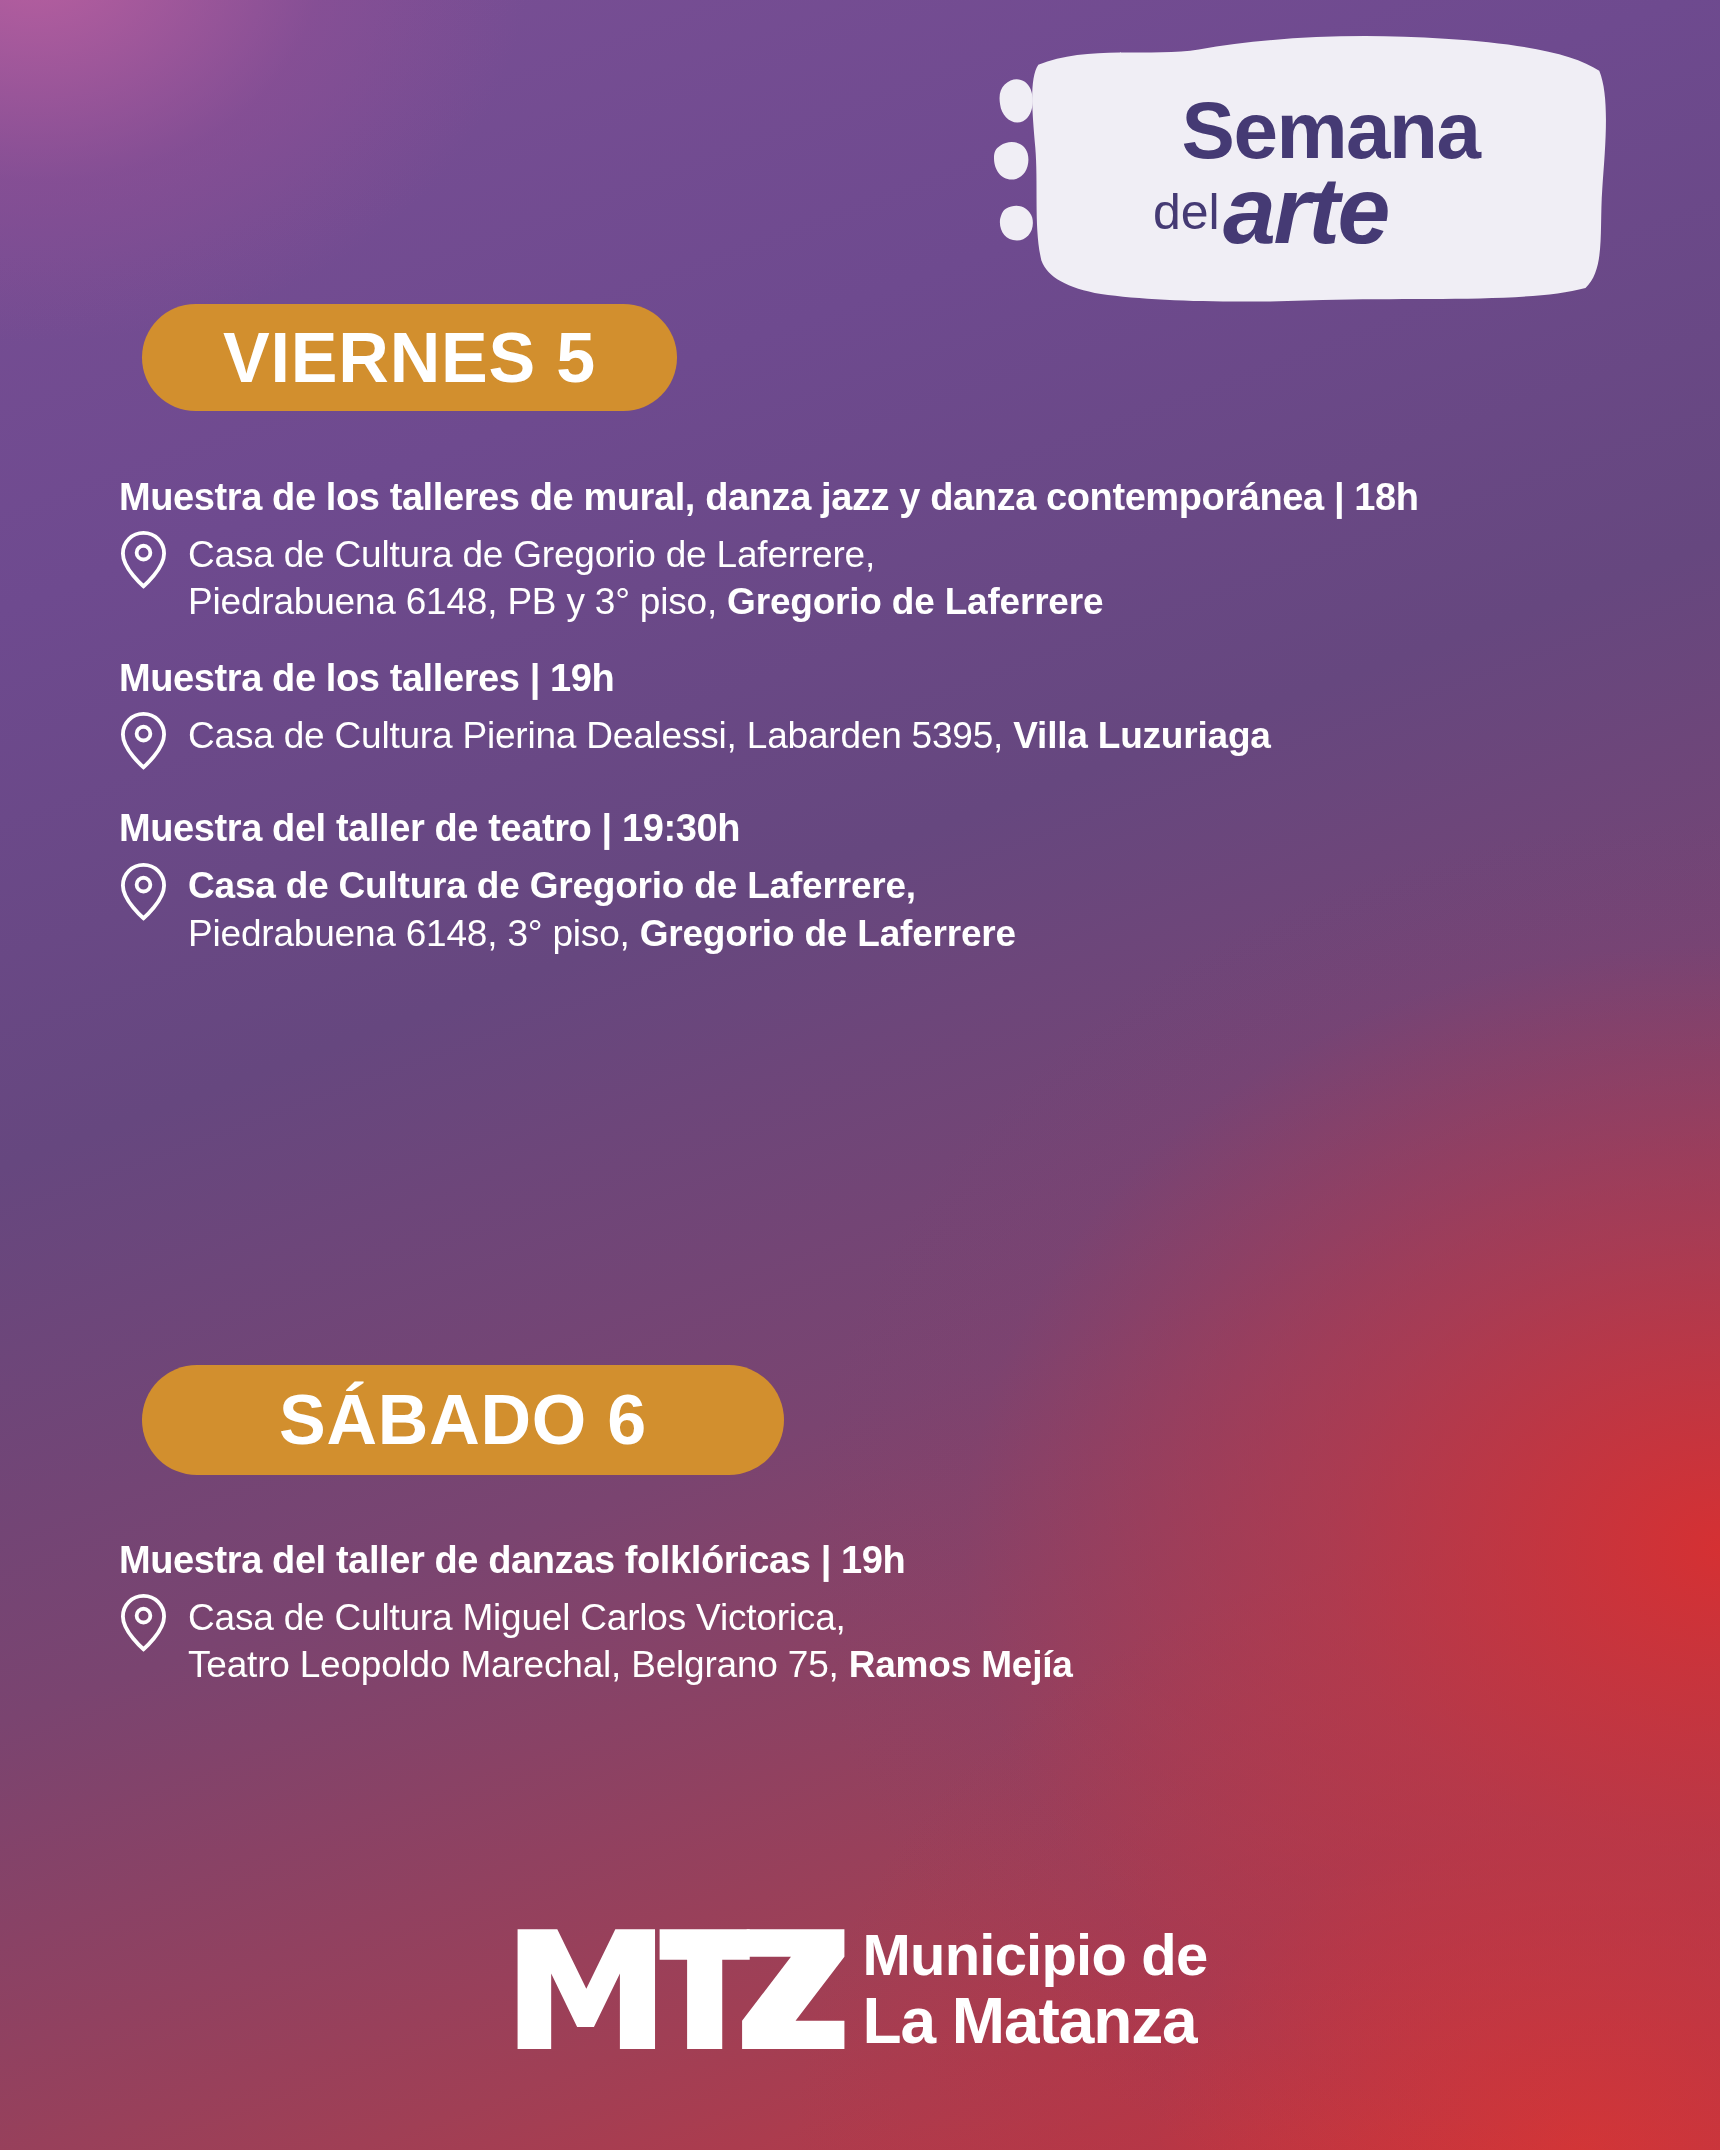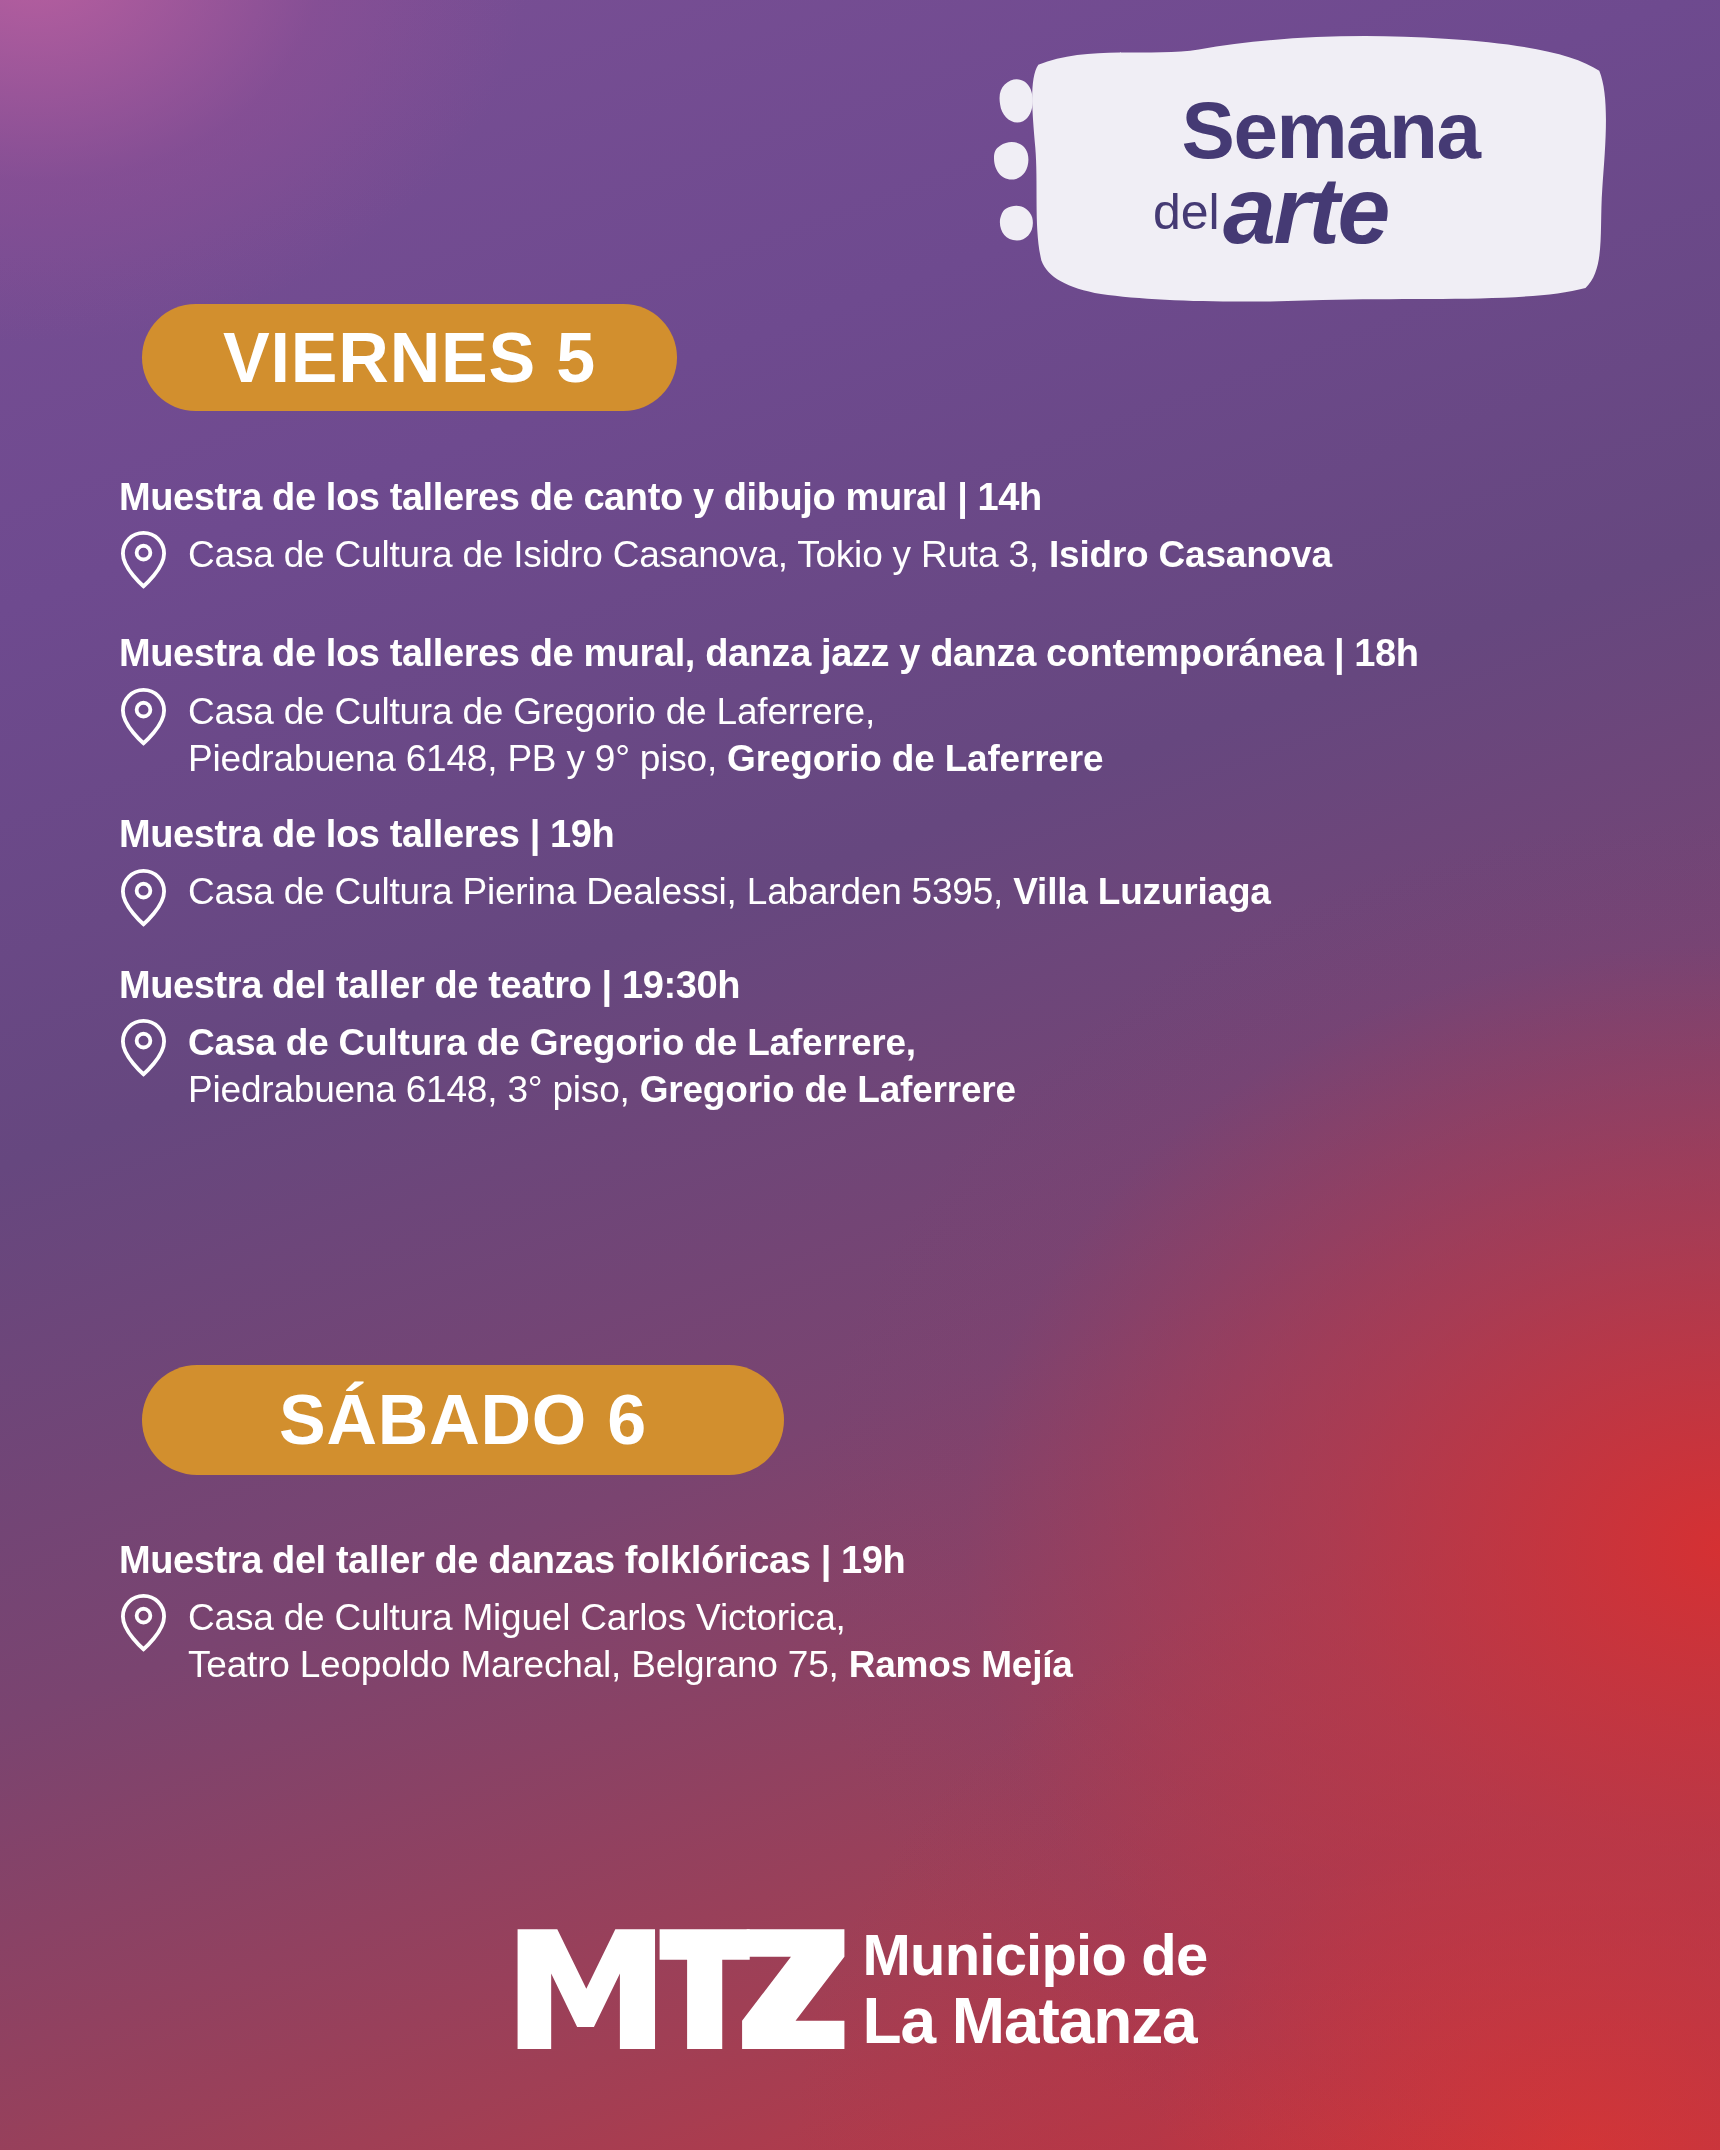--- a/index.html
+++ b/index.html
@@ -209,43 +209,31 @@
       <div class="logo-semana">Semana</div>
       <div class="logo-del">del</div>
       <div class="logo-arte">arte</div>
     </div>
   </div>
 
   <div class="day-pill" id="day-pill-1">VIERNES 5</div>
 
   <div class="events">
 
-    <div class="event" id="event-1">
-      <div class="event-title">Muestra de los talleres de canto y dibujo mural | 14h</div>
-      <div class="venue-row">
-        <svg class="pin-icon" viewBox="0 0 64 80">
-          <path d="M32 5 C 17 5, 5 17, 5 32 C 5 52, 32 75, 32 75 C 32 75, 59 52, 59 32 C 59 17, 47 5, 32 5 Z" fill="none" stroke="#ffffff" stroke-width="5"></path>
-          <circle cx="32" cy="31" r="9" fill="none" stroke="#ffffff" stroke-width="5"></circle>
-        </svg>
-        <div class="venue-text">
-          <span>Casa de Cultura de Isidro Casanova, Tokio y Ruta 3, </span><b>Isidro Casanova</b>
-        </div>
-      </div>
-    </div>
 
     <div class="event" id="event-2">
       <div class="event-title">Muestra de los talleres de  mural, danza jazz y danza contemporánea  | 18h</div>
       <div class="venue-row">
         <svg class="pin-icon" viewBox="0 0 64 80">
           <path d="M32 5 C 17 5, 5 17, 5 32 C 5 52, 32 75, 32 75 C 32 75, 59 52, 59 32 C 59 17, 47 5, 32 5 Z" fill="none" stroke="#ffffff" stroke-width="5"></path>
           <circle cx="32" cy="31" r="9" fill="none" stroke="#ffffff" stroke-width="5"></circle>
         </svg>
         <div class="venue-text">
           <span>Casa de Cultura de Gregorio de Laferrere,</span><br>
-          <span>Piedrabuena 6148, PB y 9° piso, </span><b>Gregorio de Laferrere</b>
+          <span>Piedrabuena 6148, PB y 3° piso, </span><b>Gregorio de Laferrere</b>
         </div>
       </div>
     </div>
 
     <div class="event" id="event-3">
       <div class="event-title">Muestra de los talleres | 19h</div>
       <div class="venue-row">
         <svg class="pin-icon" viewBox="0 0 64 80">
           <path d="M32 5 C 17 5, 5 17, 5 32 C 5 52, 32 75, 32 75 C 32 75, 59 52, 59 32 C 59 17, 47 5, 32 5 Z" fill="none" stroke="#ffffff" stroke-width="5"></path>
           <circle cx="32" cy="31" r="9" fill="none" stroke="#ffffff" stroke-width="5"></circle>

